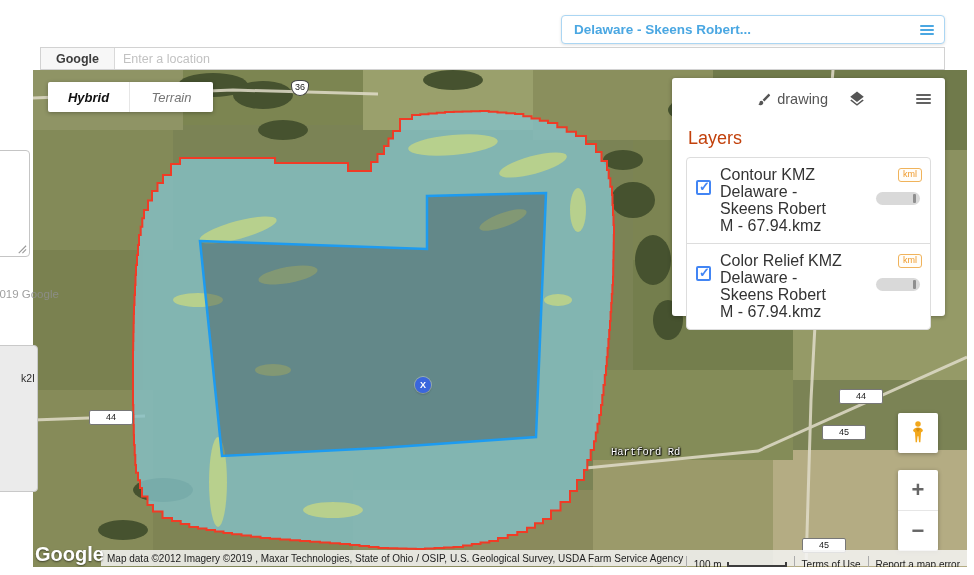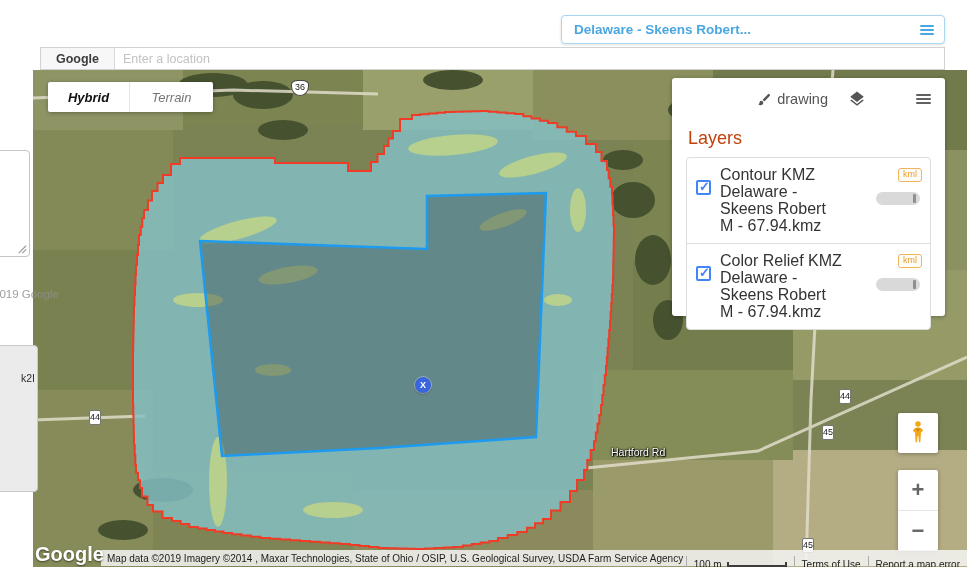--- a/index.html
+++ b/index.html
@@ -38,25 +38,25 @@
   
   .maptype { position:absolute; left:15px; top:12px; display:flex;
     box-shadow:0 1px 4px rgba(0,0,0,.3); border-radius:2px; overflow:hidden; z-index:5;font-style:italic; }
   .maptype .mt-btn { height:30px; background:#fff; font-size:13px; display:flex;
     align-items:center; justify-content:center; cursor:pointer; }
   .maptype .mt-btn.active { font-weight:bold; color:#111; width:81px; }
   .maptype .mt-btn.inactive { color:#757575; width:84px; border-left:1px solid #e6e6e6; }
 
   
   .shield { position:absolute; background:#fff; border:1px solid #777; color:#1a1a1a;
-    font-size:9px; line-height:1; padding:2px 0; border-radius:2px; z-index:4; }
+    font-size:9px; line-height:1; padding:2px 16px; border-radius:2px; z-index:4; }
   .shield.us { border-radius:45% 45% 58% 58% / 30% 30% 70% 70%; border:1.5px solid #444;
     padding:2px 3px 3px; }
   .road-label { position:absolute; color:#fff; font-size:10.5px; z-index:4;
-    text-shadow:0 0 2px #000,0 0 2px #000,1px 1px 1px #000; }
+    text-shadow:0 0 2px #000,0 0 2px #000,1px 1px 1px #000;font-family:Liberation Mono, monospace; }
 
   
   .x-marker { position:absolute; width:16px; height:16px; border-radius:50%;
     background:#3a66dd; box-shadow:0 0 0 1px rgba(255,255,255,.35),0 1px 2px rgba(0,0,0,.4);
     color:#fff; font-size:9px; font-weight:bold; display:flex; align-items:center;
     justify-content:center; z-index:6; cursor:pointer; }
 
   
   .layers-panel { position:absolute; left:639px; top:8px; width:273px; height:238px;
     background:#fff; border-radius:3px; box-shadow:0 1px 4px rgba(0,0,0,.3); z-index:8;
@@ -270,21 +270,21 @@
       </svg>
     </div>
 
     <div class="zoom-box">
       <div class="zoom-btn zin">+</div>
       <div class="zoom-btn">−</div>
     </div>
 
     <div class="google-logo">Google</div>
     <div class="attribution">
-      <span class="attr-text">Map data ©2019 Imagery ©2014 , Maxar Technologies, State of Ohio / OSIP, U.S. Geological Survey, USDA Farm Service Agency</span>
+      <span class="attr-text">Map data ©2012 Imagery ©2019 , Maxar Technologies, State of Ohio / OSIP, U.S. Geological Survey, USDA Farm Service Agency</span>
       <span class="attr-sec">
         <span>100 m</span>
         <span class="ruler"></span>
       </span>
       <span class="attr-sec link">Terms of Use</span>
       <span class="attr-sec link">Report a map error</span>
     </div>
   </div>
 
   <div class="note-panel">

